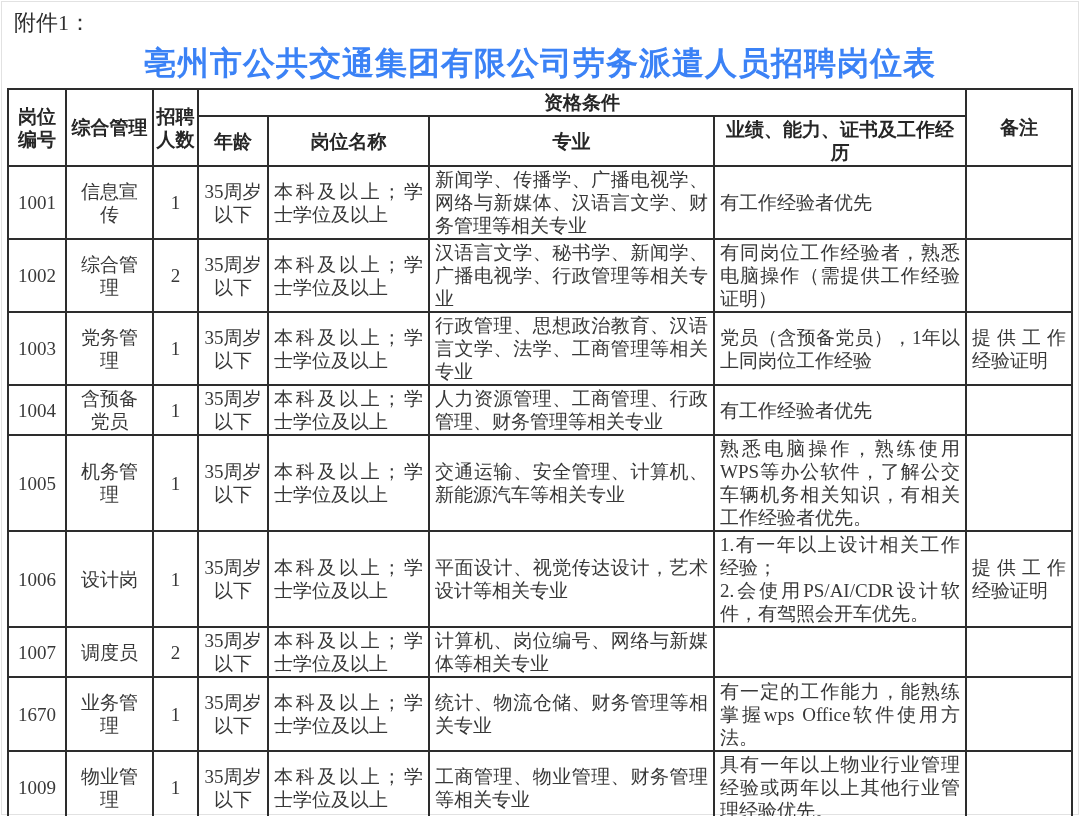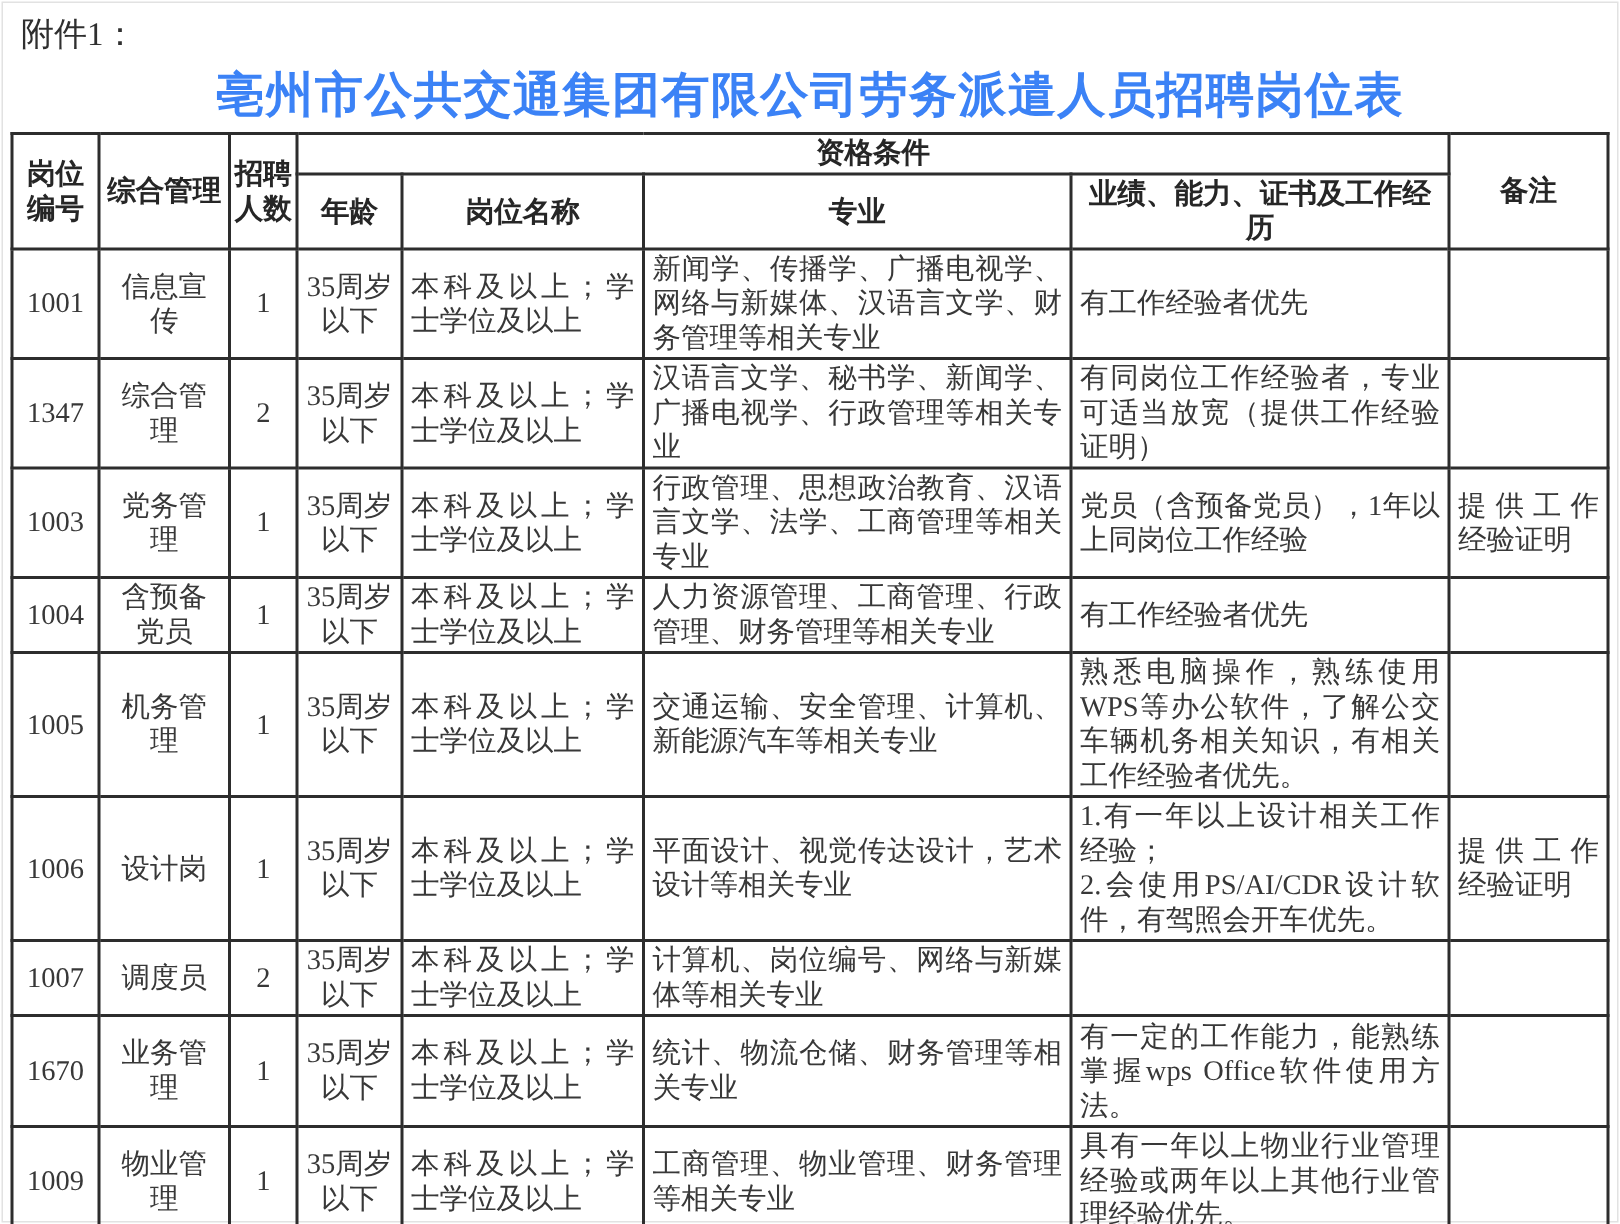--- a/index.html
+++ b/index.html
@@ -93,27 +93,27 @@
     <td class="c">1001</td>
     <td class="c">信息宣传</td>
     <td class="c">1</td>
     <td class="c">35周岁以下</td>
     <td class="edu">本科及以上；学士学位及以上</td>
     <td class="j">新闻学、传播学、广播电视学、网络与新媒体、汉语言文学、财务管理等相关专业</td>
     <td class="exp">有工作经验者优先</td>
     <td class="rem"></td>
   </tr>
   <tr style="height:72px">
-    <td class="c">1347</td>
+    <td class="c">1002</td>
     <td class="c">综合管理</td>
     <td class="c">2</td>
     <td class="c">35周岁以下</td>
     <td class="edu">本科及以上；学士学位及以上</td>
     <td class="j">汉语言文学、秘书学、新闻学、广播电视学、行政管理等相关专业</td>
-    <td class="exp">有同岗位工作经验者，专业可适当放宽（提供工作经验证明）</td>
+    <td class="exp">有同岗位工作经验者，熟悉电脑操作（需提供工作经验证明）</td>
     <td class="rem"></td>
   </tr>
   <tr style="height:70px">
     <td class="c">1003</td>
     <td class="c">党务管理</td>
     <td class="c">1</td>
     <td class="c">35周岁以下</td>
     <td class="edu">本科及以上；学士学位及以上</td>
     <td class="j">行政管理、思想政治教育、汉语言文学、法学、工商管理等相关专业</td>
     <td class="exp">党员（含预备党员），1年以上同岗位工作经验</td>

